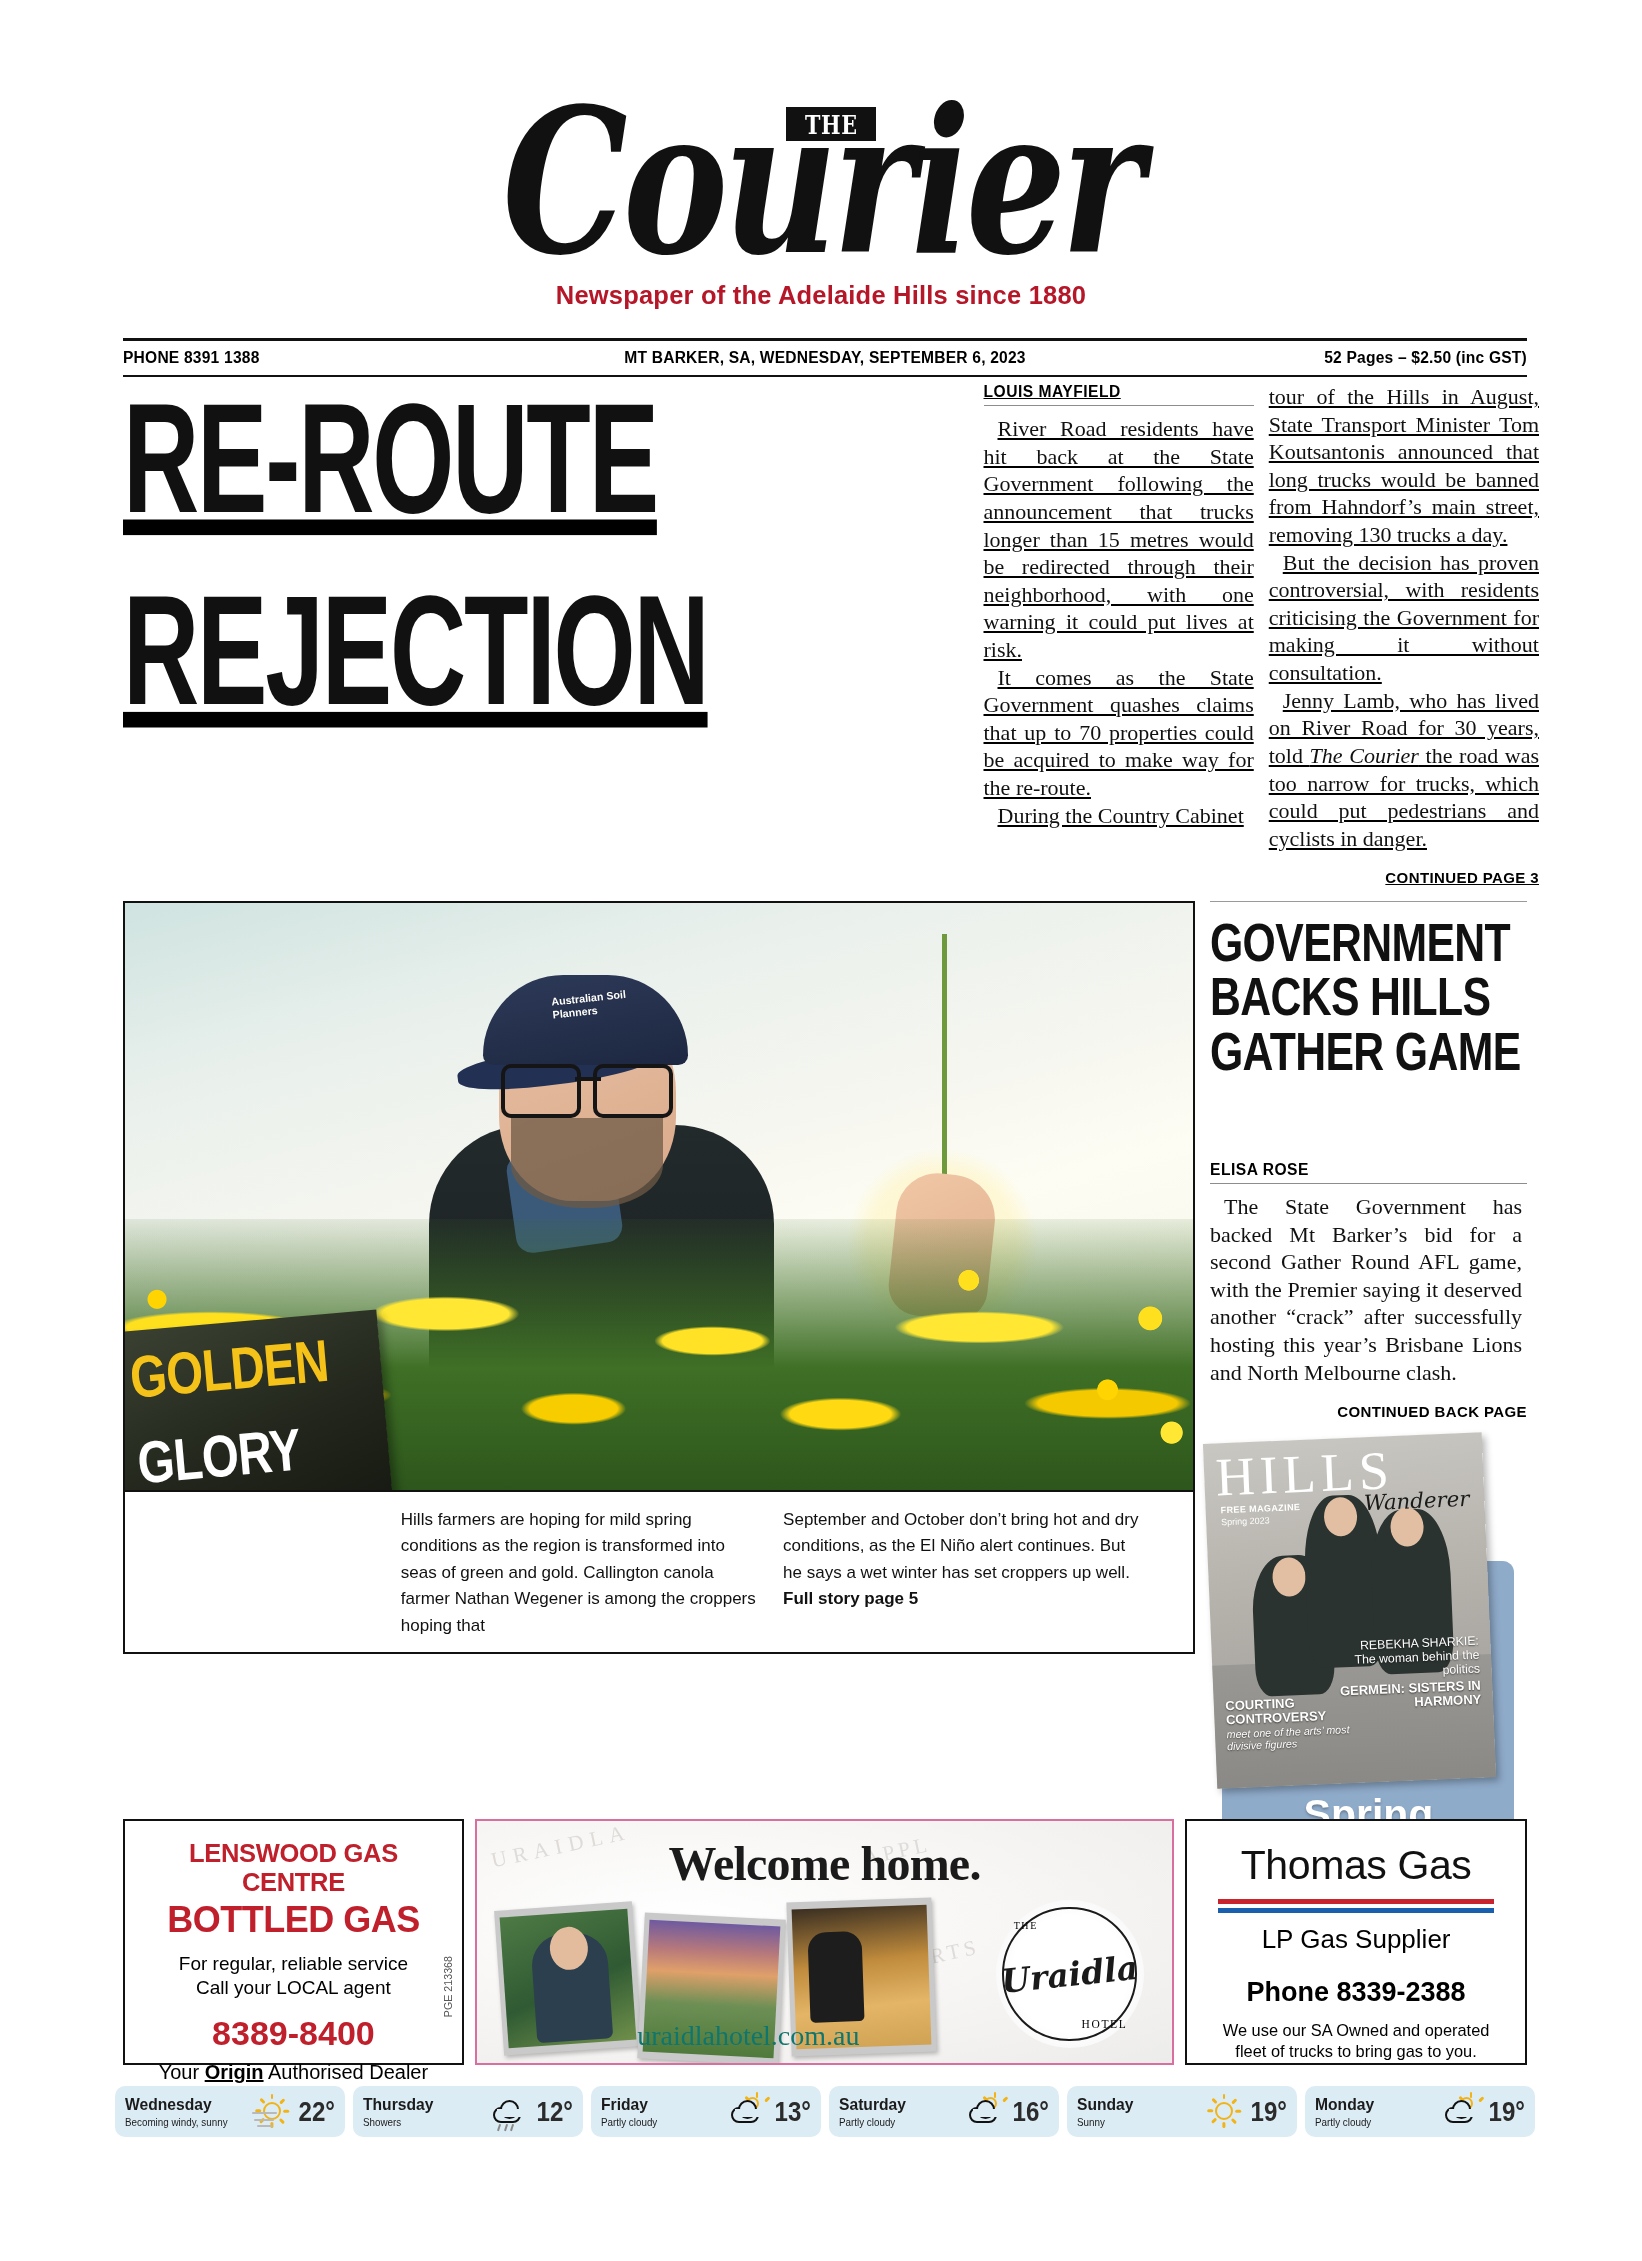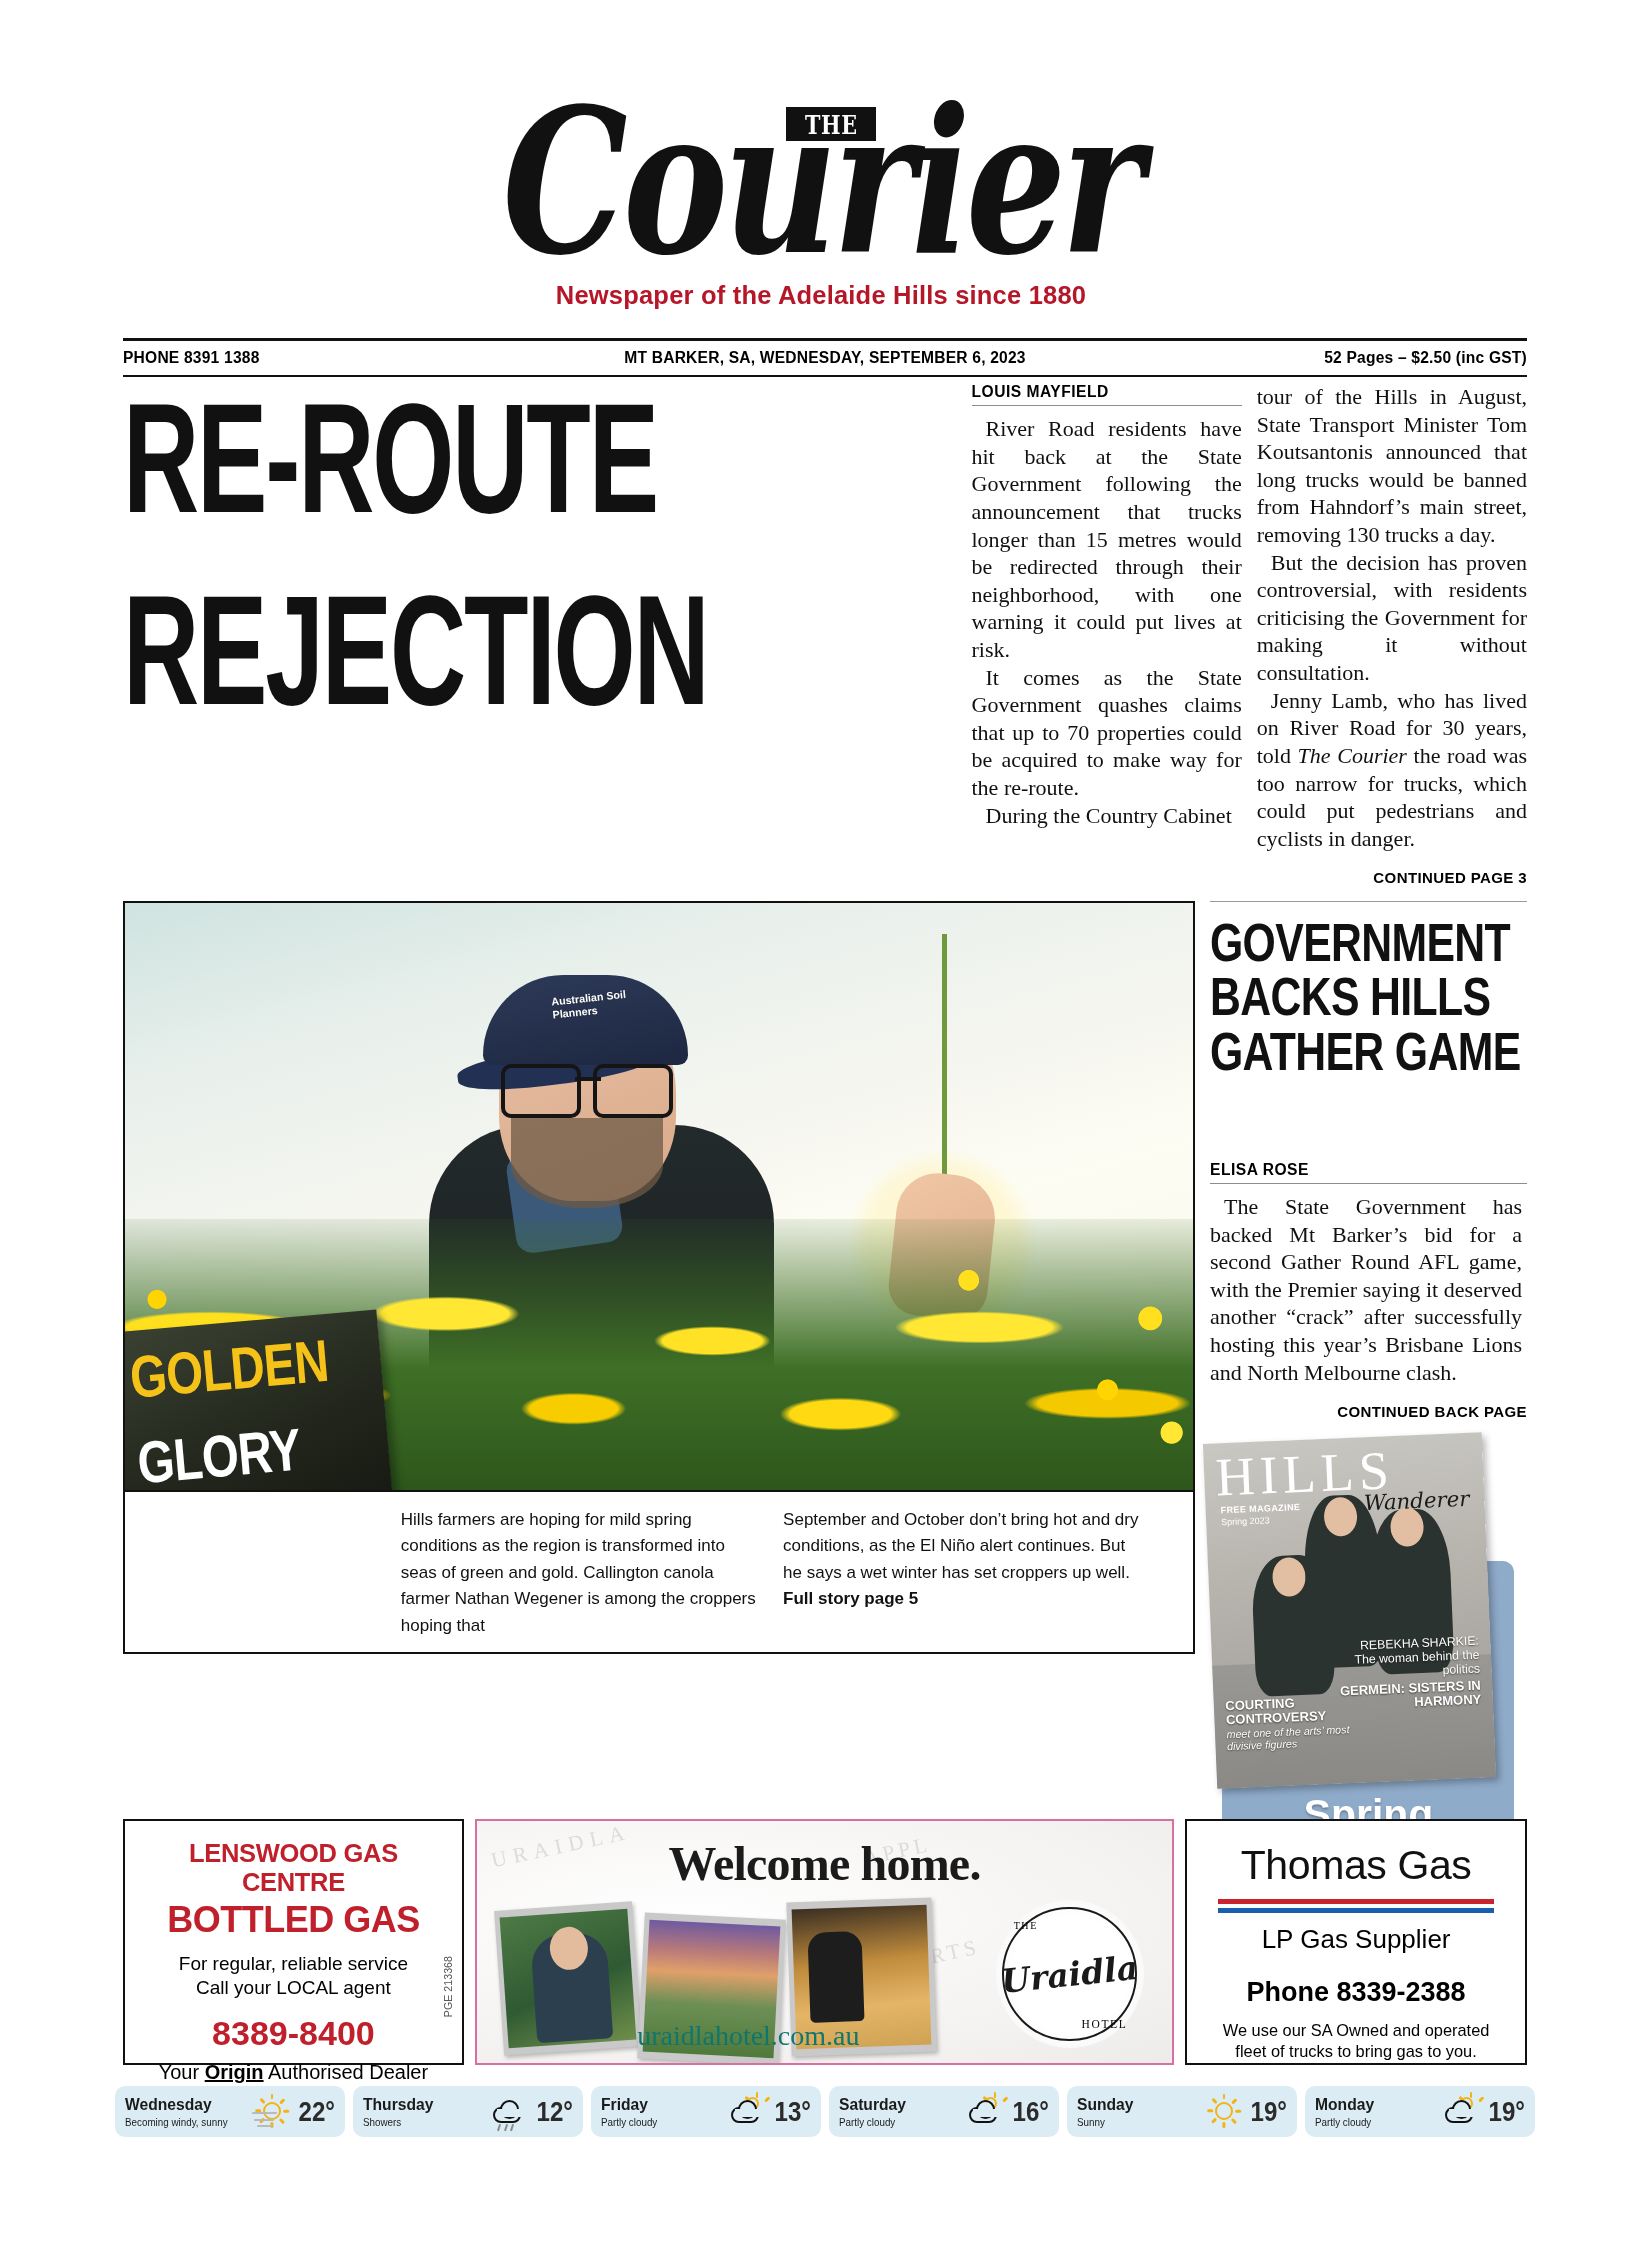--- a/index.html
+++ b/index.html
@@ -48,21 +48,21 @@
     font-size: 15.6px; font-weight: 700; letter-spacing: 0.2px;
     transform-origin: left center;
   }
   .infobar .ib-left  { width: 33%; text-align: left; }
   .infobar .ib-mid   { width: 34%; text-align: center; }
   .infobar .ib-right { width: 33%; text-align: right; }
 
   
   .content { position: absolute; left: 123px; top: 383px; width: 1404px; }
 
-  .topzone { display: flex; gap: 0; }
+  .topzone { display: flex; gap: 12px; text-decoration: underline; }
   .topleft { width: 837px; padding-right: 20px; }
   .topright { width: 567px; display: flex; gap: 15px; padding-left: 11.5px;
               border-left: 0px solid #111; }
 
   .headline {
     font-family: "Liberation Sans", sans-serif;
     font-weight: 700; color: #111;
     font-size: 120px; line-height: 0.95; letter-spacing: -2.5px;
     transform: scaleX(0.88) scaleY(1.30);
     transform-origin: left top;

